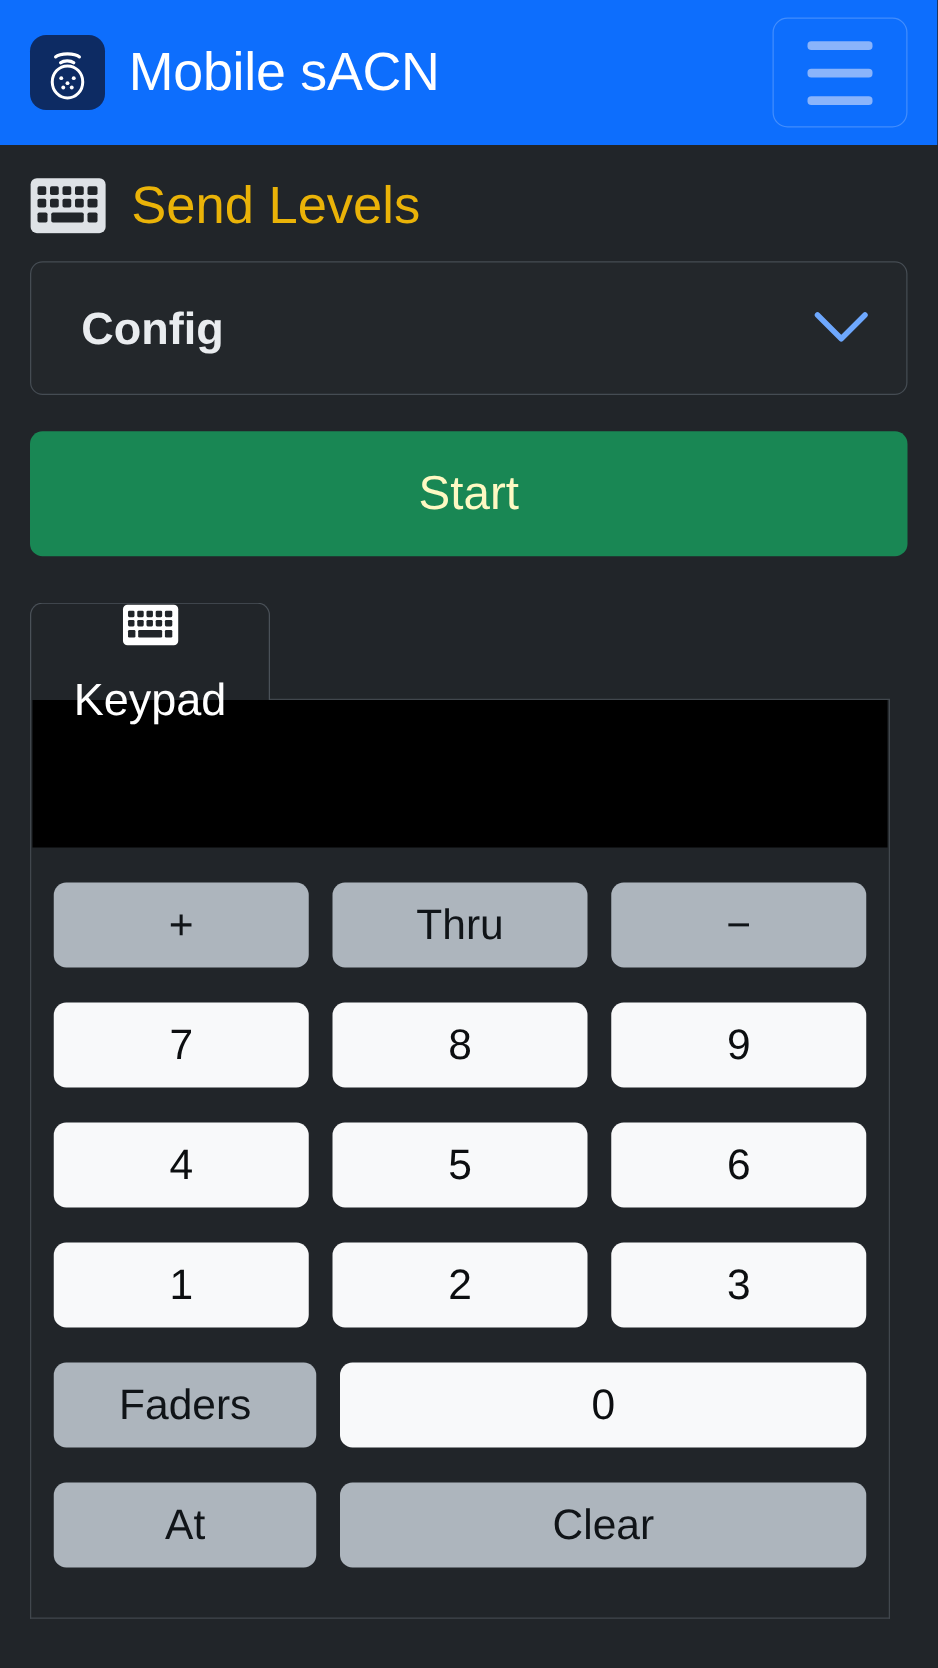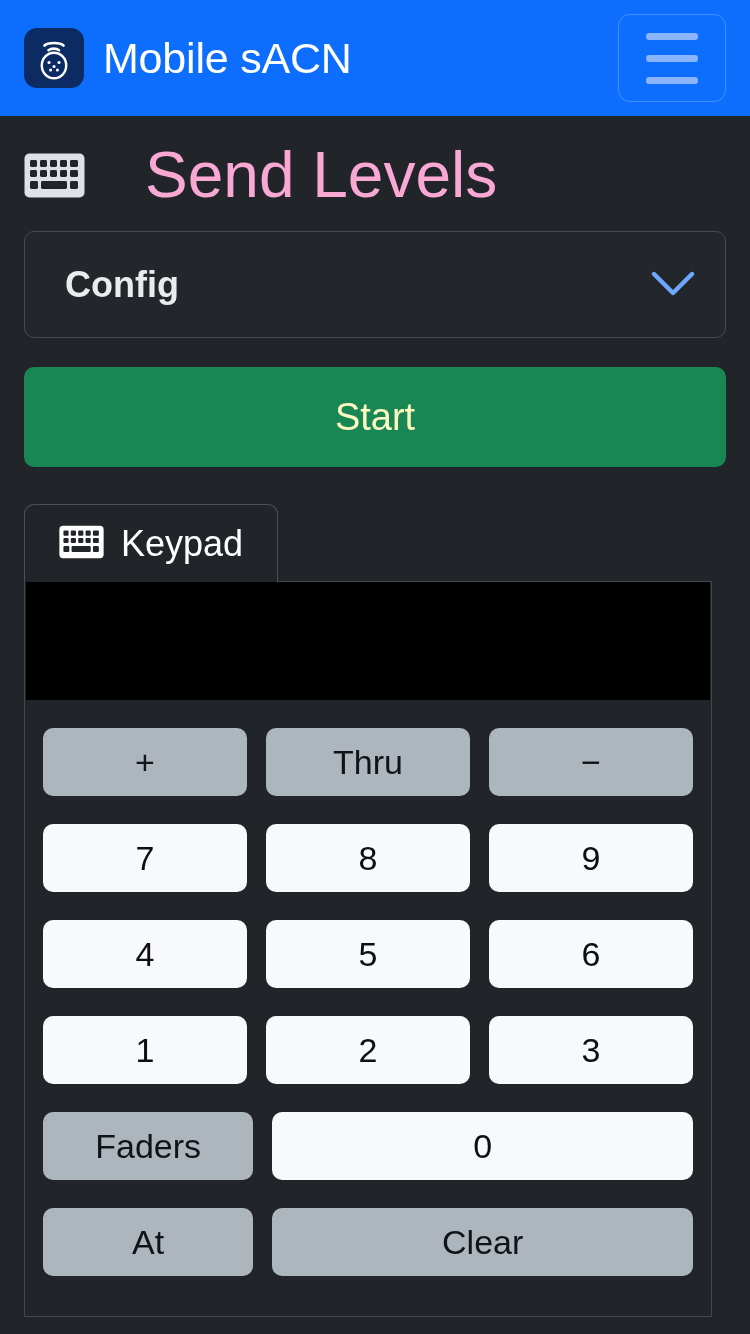--- a/index.html
+++ b/index.html
@@ -74,25 +74,24 @@
 
   .page-title {
     display: flex;
     align-items: center;
     gap: 20px;
     margin-top: 26px;
     margin-bottom: 22px;
     color: #dee2e6;
   }
   .page-title .title-text {
-    font-size: 64px;
+    font-size: 42px;
     font-weight: 400;
-    color: #f9a8d4;
+    color: #eab308;
     line-height: 1.05;
-    margin-left: 40px;
   }
 
   
   .kbd-icon { display: block; }
 
   
   .accordion {
     border: 1px solid #454c53;
     border-radius: 10px;
     background: #23272b;
@@ -153,20 +152,21 @@
     background: transparent;
     font-family: "Liberation Sans", sans-serif;
     position: relative;
     z-index: 2;
   }
   .tab-label { font-size: 36px; font-weight: 400; }
   .tab-inactive .tab-label { color: #6ea8fe; }
   .tab-active {
     border-color: #4a5158;
     background: #212529;
+    flex-direction: column;
   }
   .tab-active .tab-label { color: #ffffff; }
 
   
   .tab-content {
     border: 1px solid #41474d;
     border-top: none;
     margin-right: 14px;
     margin-top: -1px;
     padding: 0;

